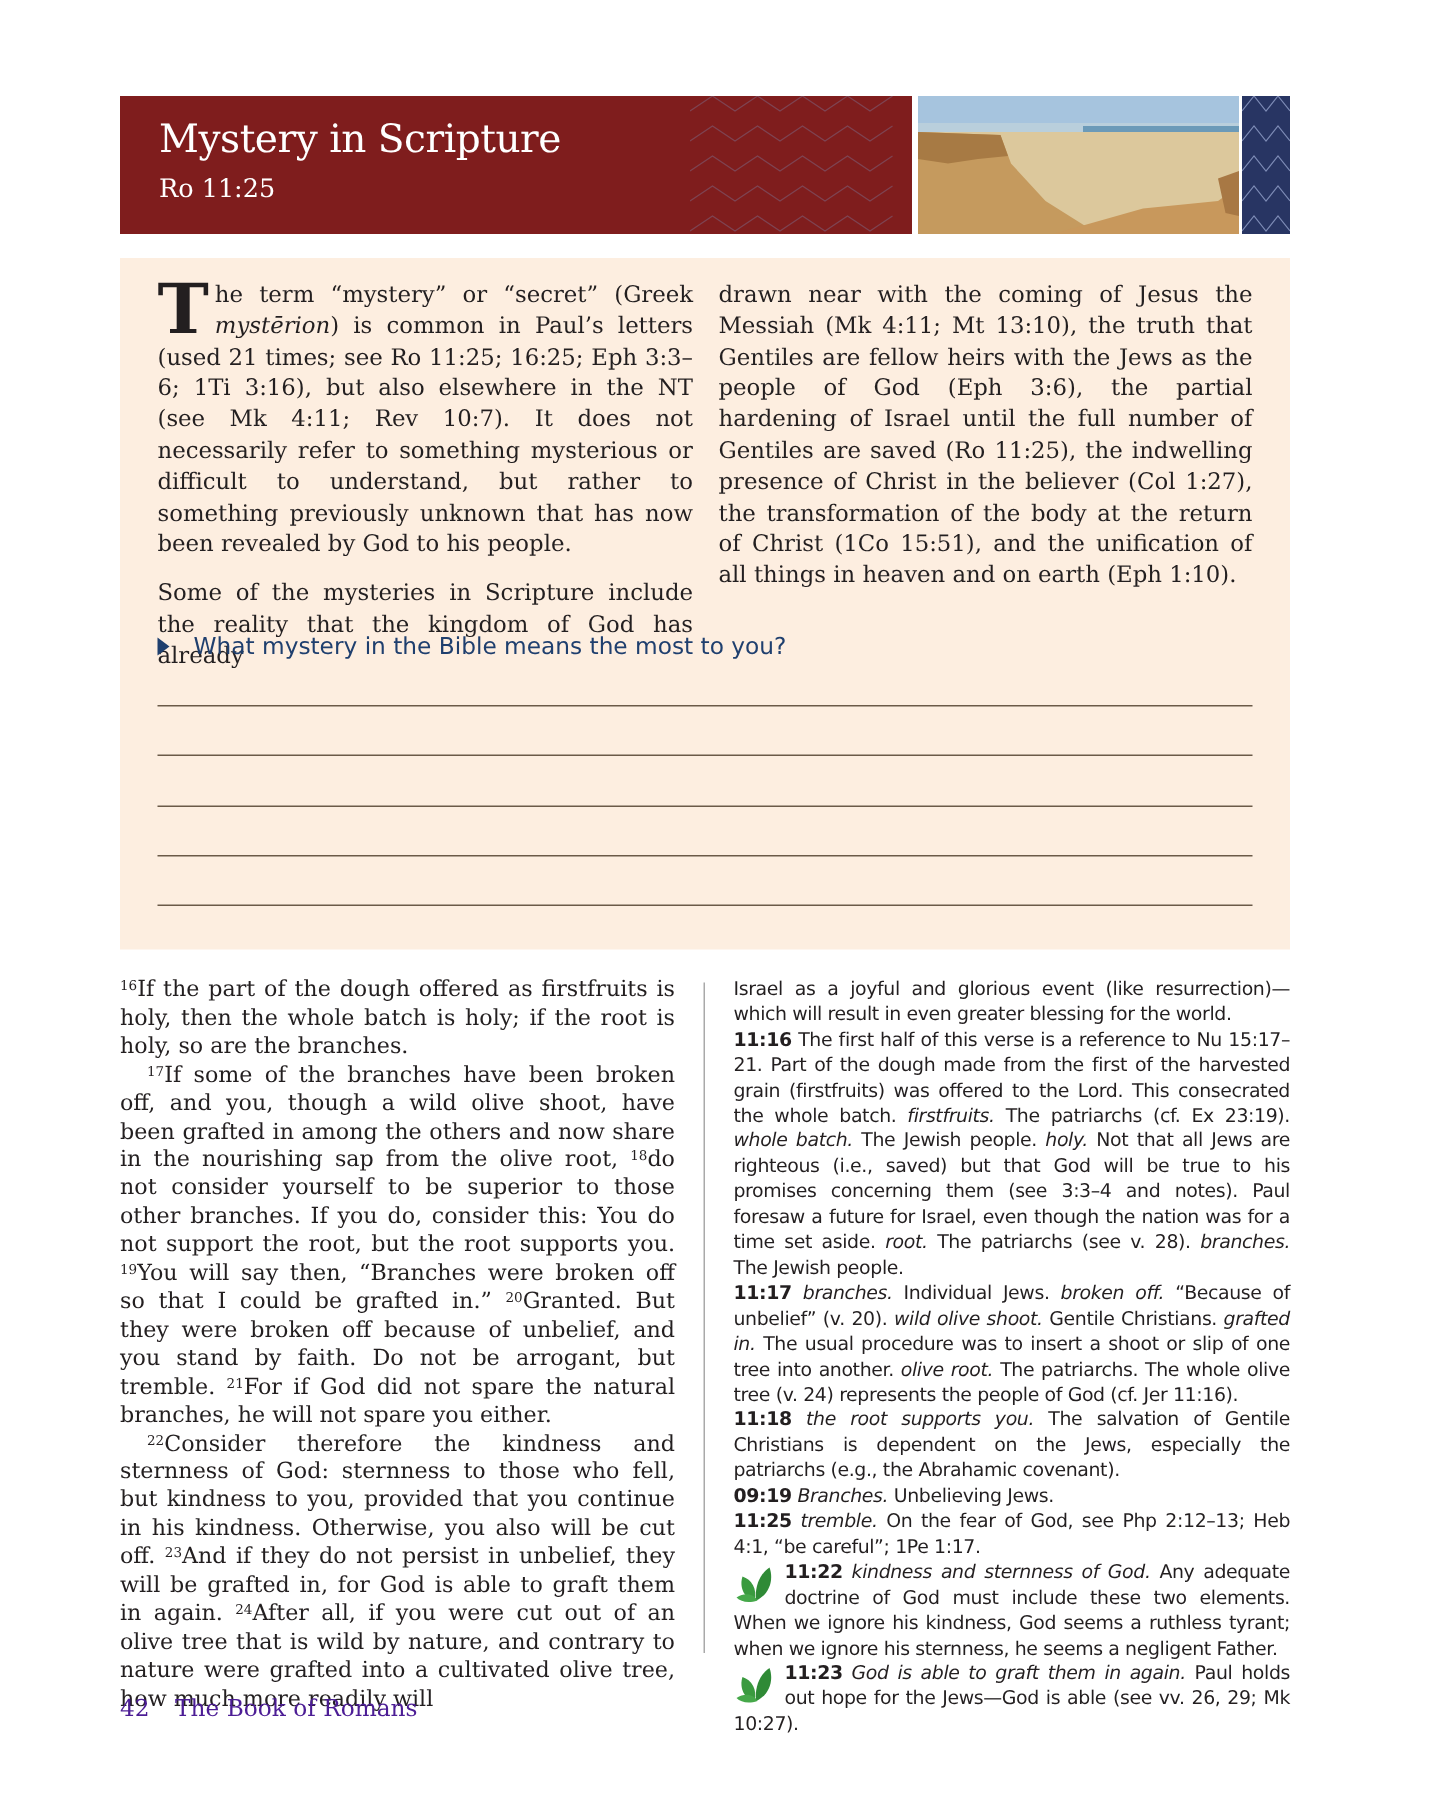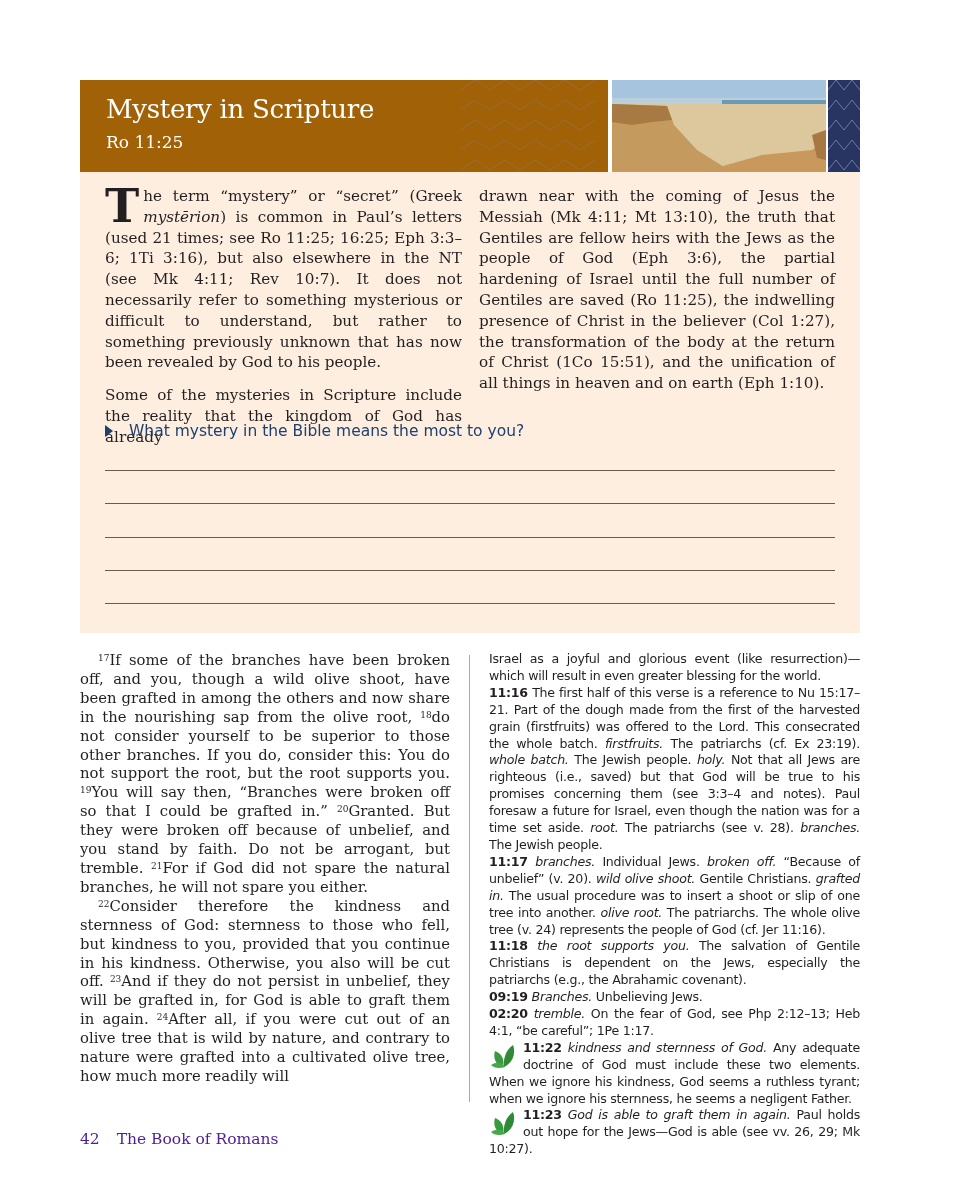--- a/index.html
+++ b/index.html
@@ -1,22 +1,22 @@
 <!DOCTYPE html>
 <html><head>
 <meta charset="utf-8">
 <style>
   html, body { margin: 0; padding: 0; }
   body {
     width: 960px; height: 1200px; background: #ffffff; position: relative; overflow: hidden;
     font-family: "DejaVu Serif", "Liberation Serif", serif; color: #231f20;
   }
   .banner {
-    position: absolute; left: 80px; top: 80px; width: 780px; height: 92px;
-    background: #a16207;
+    position: absolute; left: 80px; top: 64px; width: 780px; height: 92px;
+    background: #7f1d1d;
   }
   .banner-pattern {
     position: absolute; left: 380px; top: 0; width: 140px; height: 92px; opacity: 0.35;
   }
   .banner-title {
     position: absolute; left: 26px; top: 14px; color: #ffffff;
     font-family: "DejaVu Serif", serif; font-size: 26px; font-weight: normal; letter-spacing: -0.3px;
   }
   .banner-ref {
     position: absolute; left: 26px; top: 52px; color: #ffffff;
@@ -135,33 +135,34 @@
   <span>What mystery in the Bible means the most to you?</span>
 </div>
 
 <div class="write-line" style="top:470px"></div>
 <div class="write-line" style="top:503px"></div>
 <div class="write-line" style="top:537px"></div>
 <div class="write-line" style="top:570px"></div>
 <div class="write-line" style="top:603px"></div>
 
 <div class="scripture">
+  <p><sup>16</sup><span>If the part of the dough offered as firstfruits is holy, then the whole batch is holy; if the root is holy, so are the branches.</span></p>
   <p class="indent"><sup>17</sup><span>If some of the branches have been broken off, and you, though a wild olive shoot, have been grafted in among the others and now share in the nourishing sap from the olive root, </span><sup>18</sup><span>do not consider yourself to be superior to those other branches. If you do, consider this: You do not support the root, but the root supports you. </span><sup>19</sup><span>You will say then, “Branches were broken off so that I could be grafted in.” </span><sup>20</sup><span>Granted. But they were broken off because of unbelief, and you stand by faith. Do not be arrogant, but tremble. </span><sup>21</sup><span>For if God did not spare the natural branches, he will not spare you either.</span></p>
   <p class="indent"><sup>22</sup><span>Consider therefore the kindness and sternness of God: sternness to those who fell, but kindness to you, provided that you continue in his kindness. Otherwise, you also will be cut off. </span><sup>23</sup><span>And if they do not persist in unbelief, they will be grafted in, for God is able to graft them in again. </span><sup>24</sup><span>After all, if you were cut out of an olive tree that is wild by nature, and contrary to nature were grafted into a cultivated olive tree, how much more readily will</span></p>
 </div>
 
 <div class="col-divider"></div>
 
 <div class="notes">
   <p>Israel as a joyful and glorious event (like resurrection)—which will result in even greater blessing for the world.</p>
   <p><span class="ref">11:16</span><span> The first half of this verse is a reference to Nu 15:17–21. Part of the dough made from the first of the harvested grain (firstfruits) was offered to the Lord. This consecrated the whole batch. </span><em>firstfruits.</em><span> The patriarchs (cf. Ex 23:19). </span><em>whole batch.</em><span> The Jewish people. </span><em>holy.</em><span> Not that all Jews are righteous (i.e., saved) but that God will be true to his promises concerning them (see 3:3–4 and notes). Paul foresaw a future for Israel, even though the nation was for a time set aside. </span><em>root.</em><span> The patriarchs (see v. 28). </span><em>branches.</em><span> The Jewish people.</span></p>
   <p><span class="ref">11:17</span><em> branches.</em><span> Individual Jews. </span><em>broken off.</em><span> “Because of unbelief” (v. 20). </span><em>wild olive shoot.</em><span> Gentile Christians. </span><em>grafted in.</em><span> The usual procedure was to insert a shoot or slip of one tree into another. </span><em>olive root.</em><span> The patriarchs. The whole olive tree (v. 24) represents the people of God (cf. Jer 11:16).</span></p>
   <p><span class="ref">11:18</span><em> the root supports you.</em><span> The salvation of Gentile Christians is dependent on the Jews, especially the patriarchs (e.g., the Abrahamic covenant).</span></p>
   <p><span class="ref">09:19</span><em> Branches.</em><span> Unbelieving Jews.</span></p>
-  <p><span class="ref">02:20</span><em> tremble.</em><span> On the fear of God, see Php 2:12–13; Heb 4:1, “be careful”; 1Pe 1:17.</span></p>
+  <p><span class="ref">11:25</span><em> tremble.</em><span> On the fear of God, see Php 2:12–13; Heb 4:1, “be careful”; 1Pe 1:17.</span></p>
   <p class="leaf-note"><svg class="leaf-icon" viewBox="0 0 30 30">
         <path d="M14 26 C6 24 4 16 6 10 C12 12 16 18 14 26 Z" fill="#3a9a3f"></path>
         <path d="M15 26 C14 16 18 8 24 4 C27 12 24 22 15 26 Z" fill="#2f8a36"></path>
         <path d="M2 24 C8 20 14 22 16 26 C10 28 5 27 2 24 Z" fill="#46a84a"></path>
       </svg><span class="ref">11:22</span><em> kindness and sternness of God.</em><span> Any adequate doctrine of God must include these two elements. When we ignore his kindness, God seems a ruthless tyrant; when we ignore his sternness, he seems a negligent Father.</span></p>
   <p class="leaf-note"><svg class="leaf-icon" viewBox="0 0 30 30">
         <path d="M14 26 C6 24 4 16 6 10 C12 12 16 18 14 26 Z" fill="#3a9a3f"></path>
         <path d="M15 26 C14 16 18 8 24 4 C27 12 24 22 15 26 Z" fill="#2f8a36"></path>
         <path d="M2 24 C8 20 14 22 16 26 C10 28 5 27 2 24 Z" fill="#46a84a"></path>
       </svg><span class="ref">11:23</span><em> God is able to graft them in again.</em><span> Paul holds out hope for the Jews—God is able (see vv. 26, 29; Mk 10:27).</span></p>

